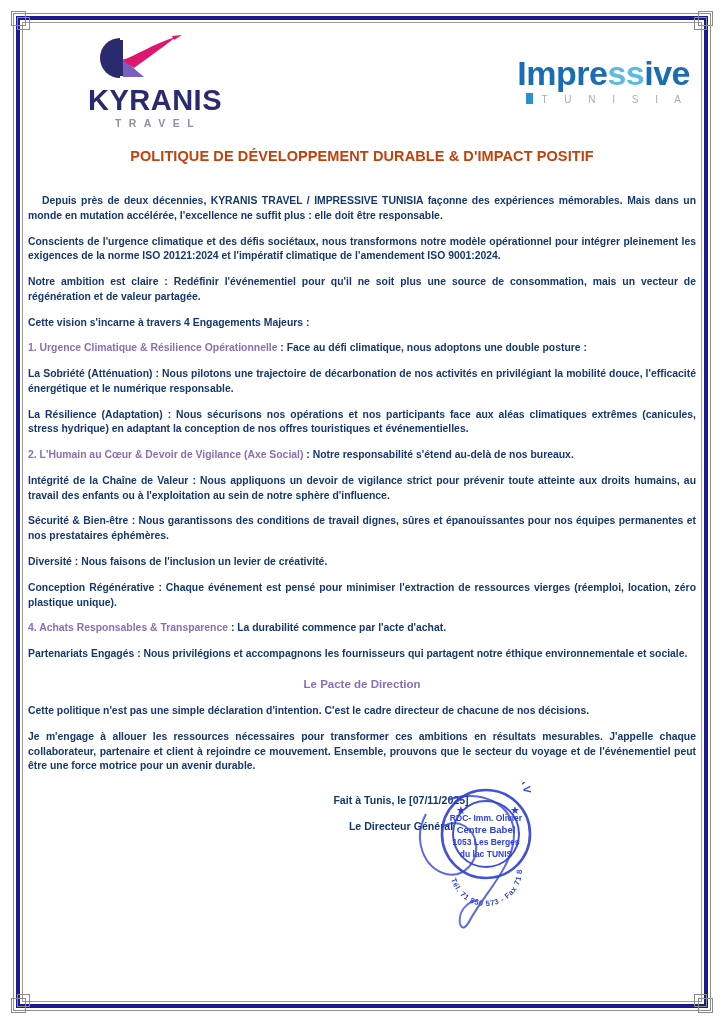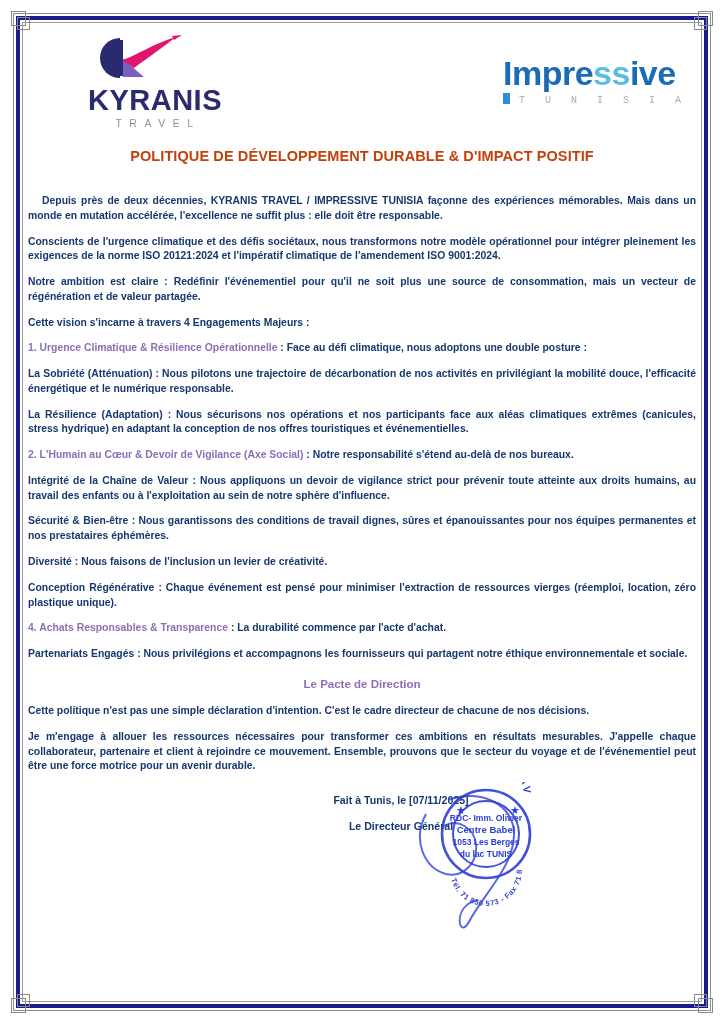--- a/index.html
+++ b/index.html
@@ -61,34 +61,34 @@
   }
   .logo-kyranis .mark{height:52px;position:relative;width:120px;margin:0 auto 2px 6px;}
   .ky-word{
     font-size:29px;font-weight:bold;letter-spacing:0.5px;
     color:#2a2a6e;line-height:1;text-align:center;
     font-family:"Liberation Sans",sans-serif;
   }
   .ky-sub{
     font-size:10.5px;letter-spacing:7.5px;color:#8f8fa8;
     text-align:center;margin-top:2px;padding-left:6px;
-    font-weight:400;
+    font-weight:700;
   }
   .logo-impressive{
     position:absolute;right:6px;top:18px;text-align:left;margin-top:12px;
   }
   .imp-word{
     font-size:34px;font-weight:bold;line-height:1;
     color:#1b6cb5;letter-spacing:-0.5px;
   }
   .imp-word .ss{color:#5bbbe5;font-style:normal;}
   .imp-sub{
     margin-top:3px;
     font-size:10px;letter-spacing:7px;color:#a8acb3;
-    text-align:left;padding-right:2px;font-family:Liberation Mono, monospace;
+    text-align:right;padding-right:2px;
   }
   .imp-sub .sq{
     display:inline-block;width:7px;height:11px;background:#2b8fd4;
     vertical-align:-1px;margin-right:9px;
   }
 
   
   .doc-title{
     text-align:center;
     color:#c2410c;

